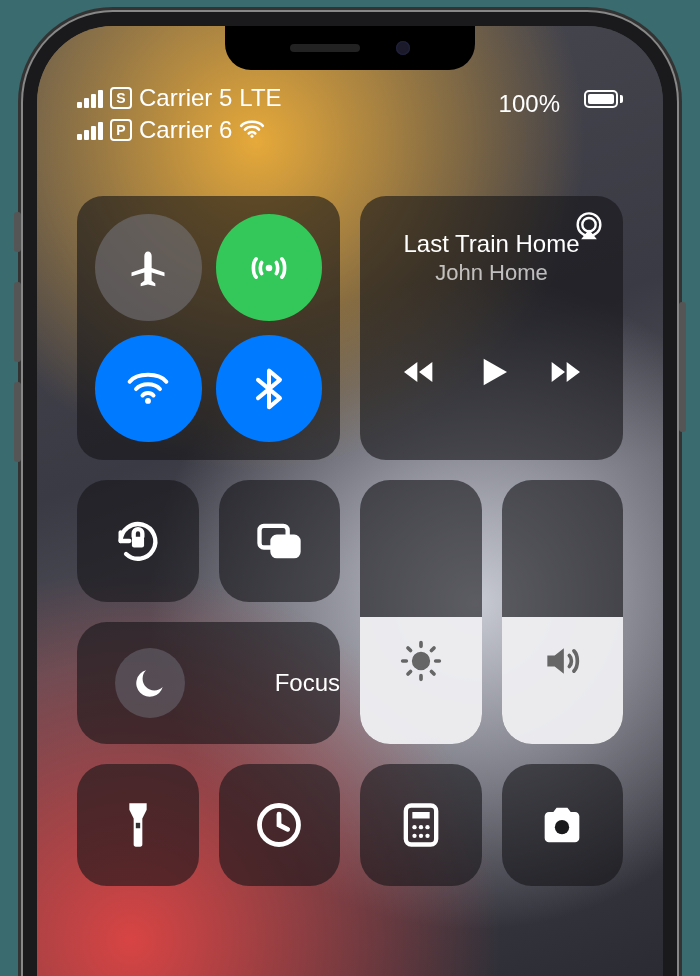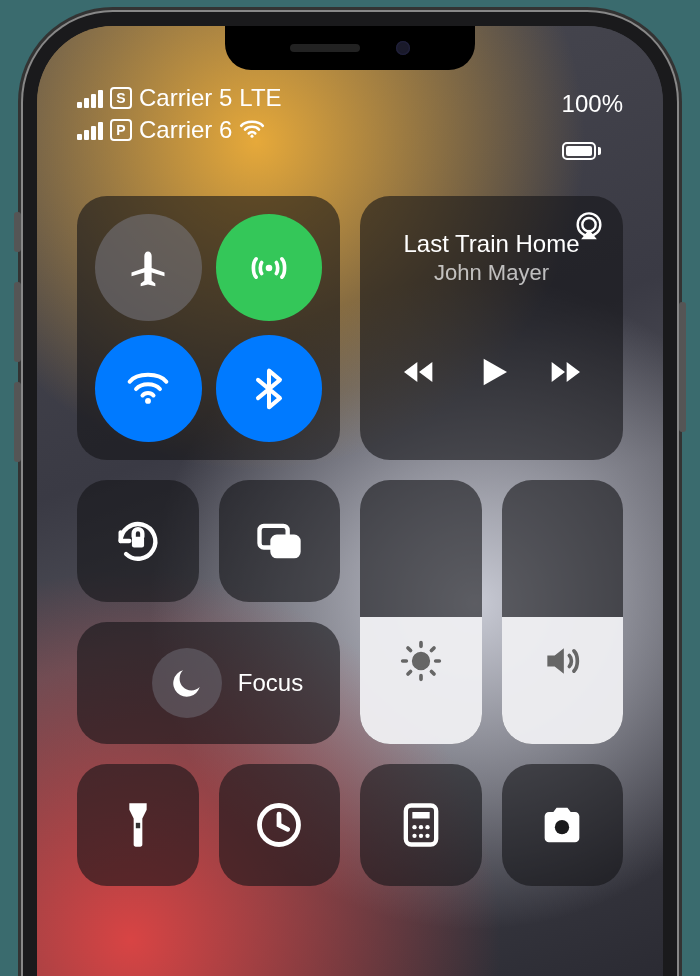--- a/index.html
+++ b/index.html
@@ -69,21 +69,21 @@
     justify-content: space-between;
     z-index: 5;
   }
   .status-left { display:flex; flex-direction:column; gap:4px; }
   .carrier-line { display:flex; align-items:center; gap:7px; font-size:24px; font-weight:500;}
   .sim-badge { display:inline-flex; align-items:center; justify-content:center; width:22px; height:22px; border:2px solid #fff; border-radius:4px; font-size:14px; font-weight:600;}
   .sigbars { display:inline-flex; align-items:flex-end; gap:2px; height:20px;}
   .sigbars span { width:5px; background:#fff; border-radius:1px;}
   .sigbars span:nth-child(1){height:6px;} .sigbars span:nth-child(2){height:10px;}
   .sigbars span:nth-child(3){height:14px;} .sigbars span:nth-child(4){height:18px;}
-  .status-right { display:flex; align-items:flex-start; gap:24px; padding-top:6px; font-weight:500;flex-direction:column;}
+  .status-right { display:flex; align-items:flex-start; gap:24px; padding-top:6px; font-weight:500;}
   .battery { display:inline-flex; align-items:center; gap:2px;}
   .battery-body { width:34px; height:18px; border:2px solid #fff; border-radius:5px; position:relative;}
   .battery-body::after { content:""; position:absolute; left:2px; top:2px; bottom:2px; right:2px; background:#fff; border-radius:2px;}
   .battery-tip { width:3px; height:8px; background:#fff; border-radius:0 2px 2px 0;}
   .wifi-mini { display:inline-block; }
 
   .cc {
     position: absolute;
     top: 170px; left: 40px; right: 40px;
     display: grid;
@@ -93,21 +93,21 @@
   }
   .tile {
     background: rgba(20,20,24,0.6);
     border-radius: 30px;
     display:flex;
     align-items:center;
     justify-content:center;
     color:#fff;
     position:relative;
   }
-  .tile.sq2 { grid-column: span 2; grid-row: span 2; }
+  .tile.sq2 { grid-column: span 2; grid-row: span 2; border-radius: 26px; }
   .tile.w2 { grid-column: span 2; }
   .tile.h2 { grid-row: span 2; }
   .conn-grid {
     width:100%; height:100%;
     display:grid; grid-template-columns:1fr 1fr; grid-template-rows:1fr 1fr;
     padding: 18px; gap: 14px;
   }
   .circ {
     border-radius:50%; display:flex; align-items:center; justify-content:center;
   }
@@ -123,21 +123,21 @@
     display:flex; flex-direction:column;
     color:#fff;
   }
   .media-top { text-align:center; position:relative;}
   .airplay-ic { position:absolute; top:-6px; right:-4px; }
   .track-title { font-size:24px; font-weight:500; margin-top:14px;}
   .track-artist { font-size:22px; color: rgba(255,255,255,0.7); margin-top:2px;}
   .media-controls { flex:1; display:flex; justify-content:space-around; align-items:center; margin-top:18px;}
   .media-controls svg { width:40px; height:40px; }
 
-  .focus-tile { justify-content:center; padding-left:38px; gap:16px;}
+  .focus-tile { justify-content:space-between; padding-left:38px; gap:16px;}
   .focus-circ { width:70px; height:70px; border-radius:50%; background: rgba(120,120,130,0.45); display:flex; align-items:center; justify-content:center;}
   .focus-label { font-size:24px; font-weight:500;}
 
   .slider {
     background: rgba(20,20,24,0.6);
     border-radius: 30px;
     position:relative;
     overflow:hidden;
   }
   .slider-fill {
@@ -244,21 +244,21 @@
         <div class="media">
           <div class="media-top">
             <span class="airplay-ic">
               <svg width="32" height="32" viewBox="0 0 24 24" fill="none" stroke="#fff" stroke-width="1.8">
                 <circle cx="12" cy="11" r="8.5"></circle>
                 <circle cx="12" cy="11" r="5"></circle>
                 <path d="M8 21 L12 16 L16 21 Z" fill="#fff" stroke="#fff"></path>
               </svg>
             </span>
             <div class="track-title">Last Train Home</div>
-            <div class="track-artist">John Mayer</div>
+            <div class="track-artist">John Home</div>
           </div>
           <div class="media-controls">
             <span>
               <svg viewBox="0 0 24 24" fill="#fff">
                   <path d="M11 6 L3 12 L11 18 Z M20 6 L12 12 L20 18 Z"></path>
                 </svg>
             </span>
             <span>
               <svg viewBox="0 0 24 24" fill="#fff">
                   <path d="M7 4 L21 12 L7 20 Z"></path>

